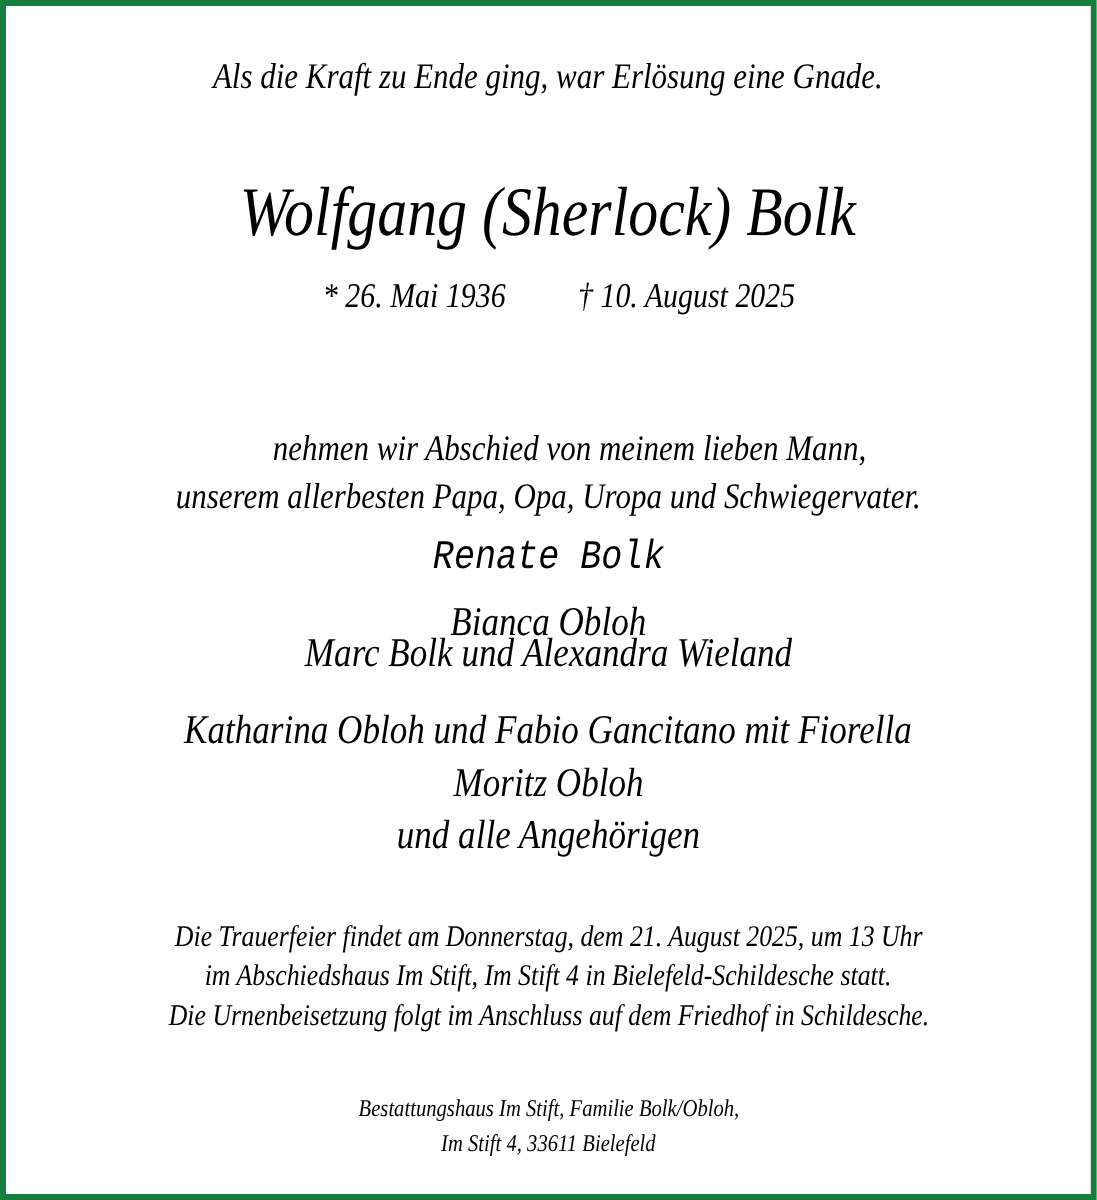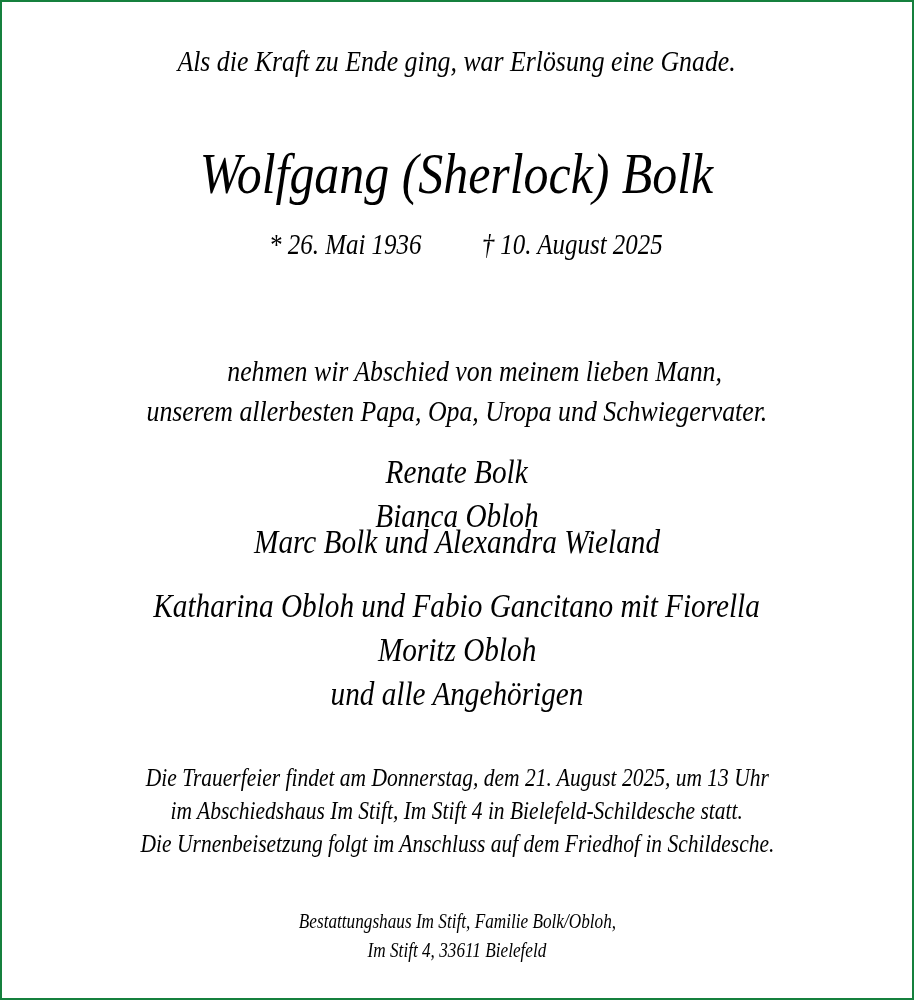--- a/index.html
+++ b/index.html
@@ -1,21 +1,21 @@
 <!DOCTYPE html>
 <html><head>
   <meta charset="utf-8">
   <style>
     html, body { margin: 0; padding: 0; background: #ffffff; }
     body { width: 914px; height: 1000px; overflow: hidden; }
     .page {
       position: relative;
       box-sizing: border-box;
       width: 914px; height: 1000px;
-      border: 2px solid #15803d;
+      border: 5px solid #15803d;
       background: #ffffff;
       color: #000000;
       font-family: "Liberation Serif", "DejaVu Serif", serif;
       font-style: italic;
     }
     .line {
       position: absolute;
       left: 0; right: 0;
       text-align: center;
       white-space: nowrap;
@@ -28,21 +28,21 @@
     }
     .motto { top: 44px; font-size: 30px; }
     .name  { top: 143px; font-size: 58px; }
     .dates { top: 228px; font-size: 29px; padding-left: 17px; }
     .dates .gap { display: inline-block; width: 70px; }
     .intro { font-size: 30px; }
     .intro.l1 { top: 314px; }
     .intro.l2 { top: 354px; padding-left: 35px; }
     .intro.l3 { top: 394px; }
     .family { font-size: 34px; }
-    .f1 { top: 453px; }
+    .f1 { top: 443px; font-family: Liberation Mono, monospace; }
     .f2 { top: 497px; }
     .f3 { top: 523px; }
     .f4 { top: 587px; }
     .f5 { top: 631px; }
     .f6 { top: 675px; }
     .service { font-size: 25px; }
     .s1 { top: 763px; }
     .s2 { top: 796px; }
     .s3 { top: 829px; }
     .undertaker { font-size: 20px; }

